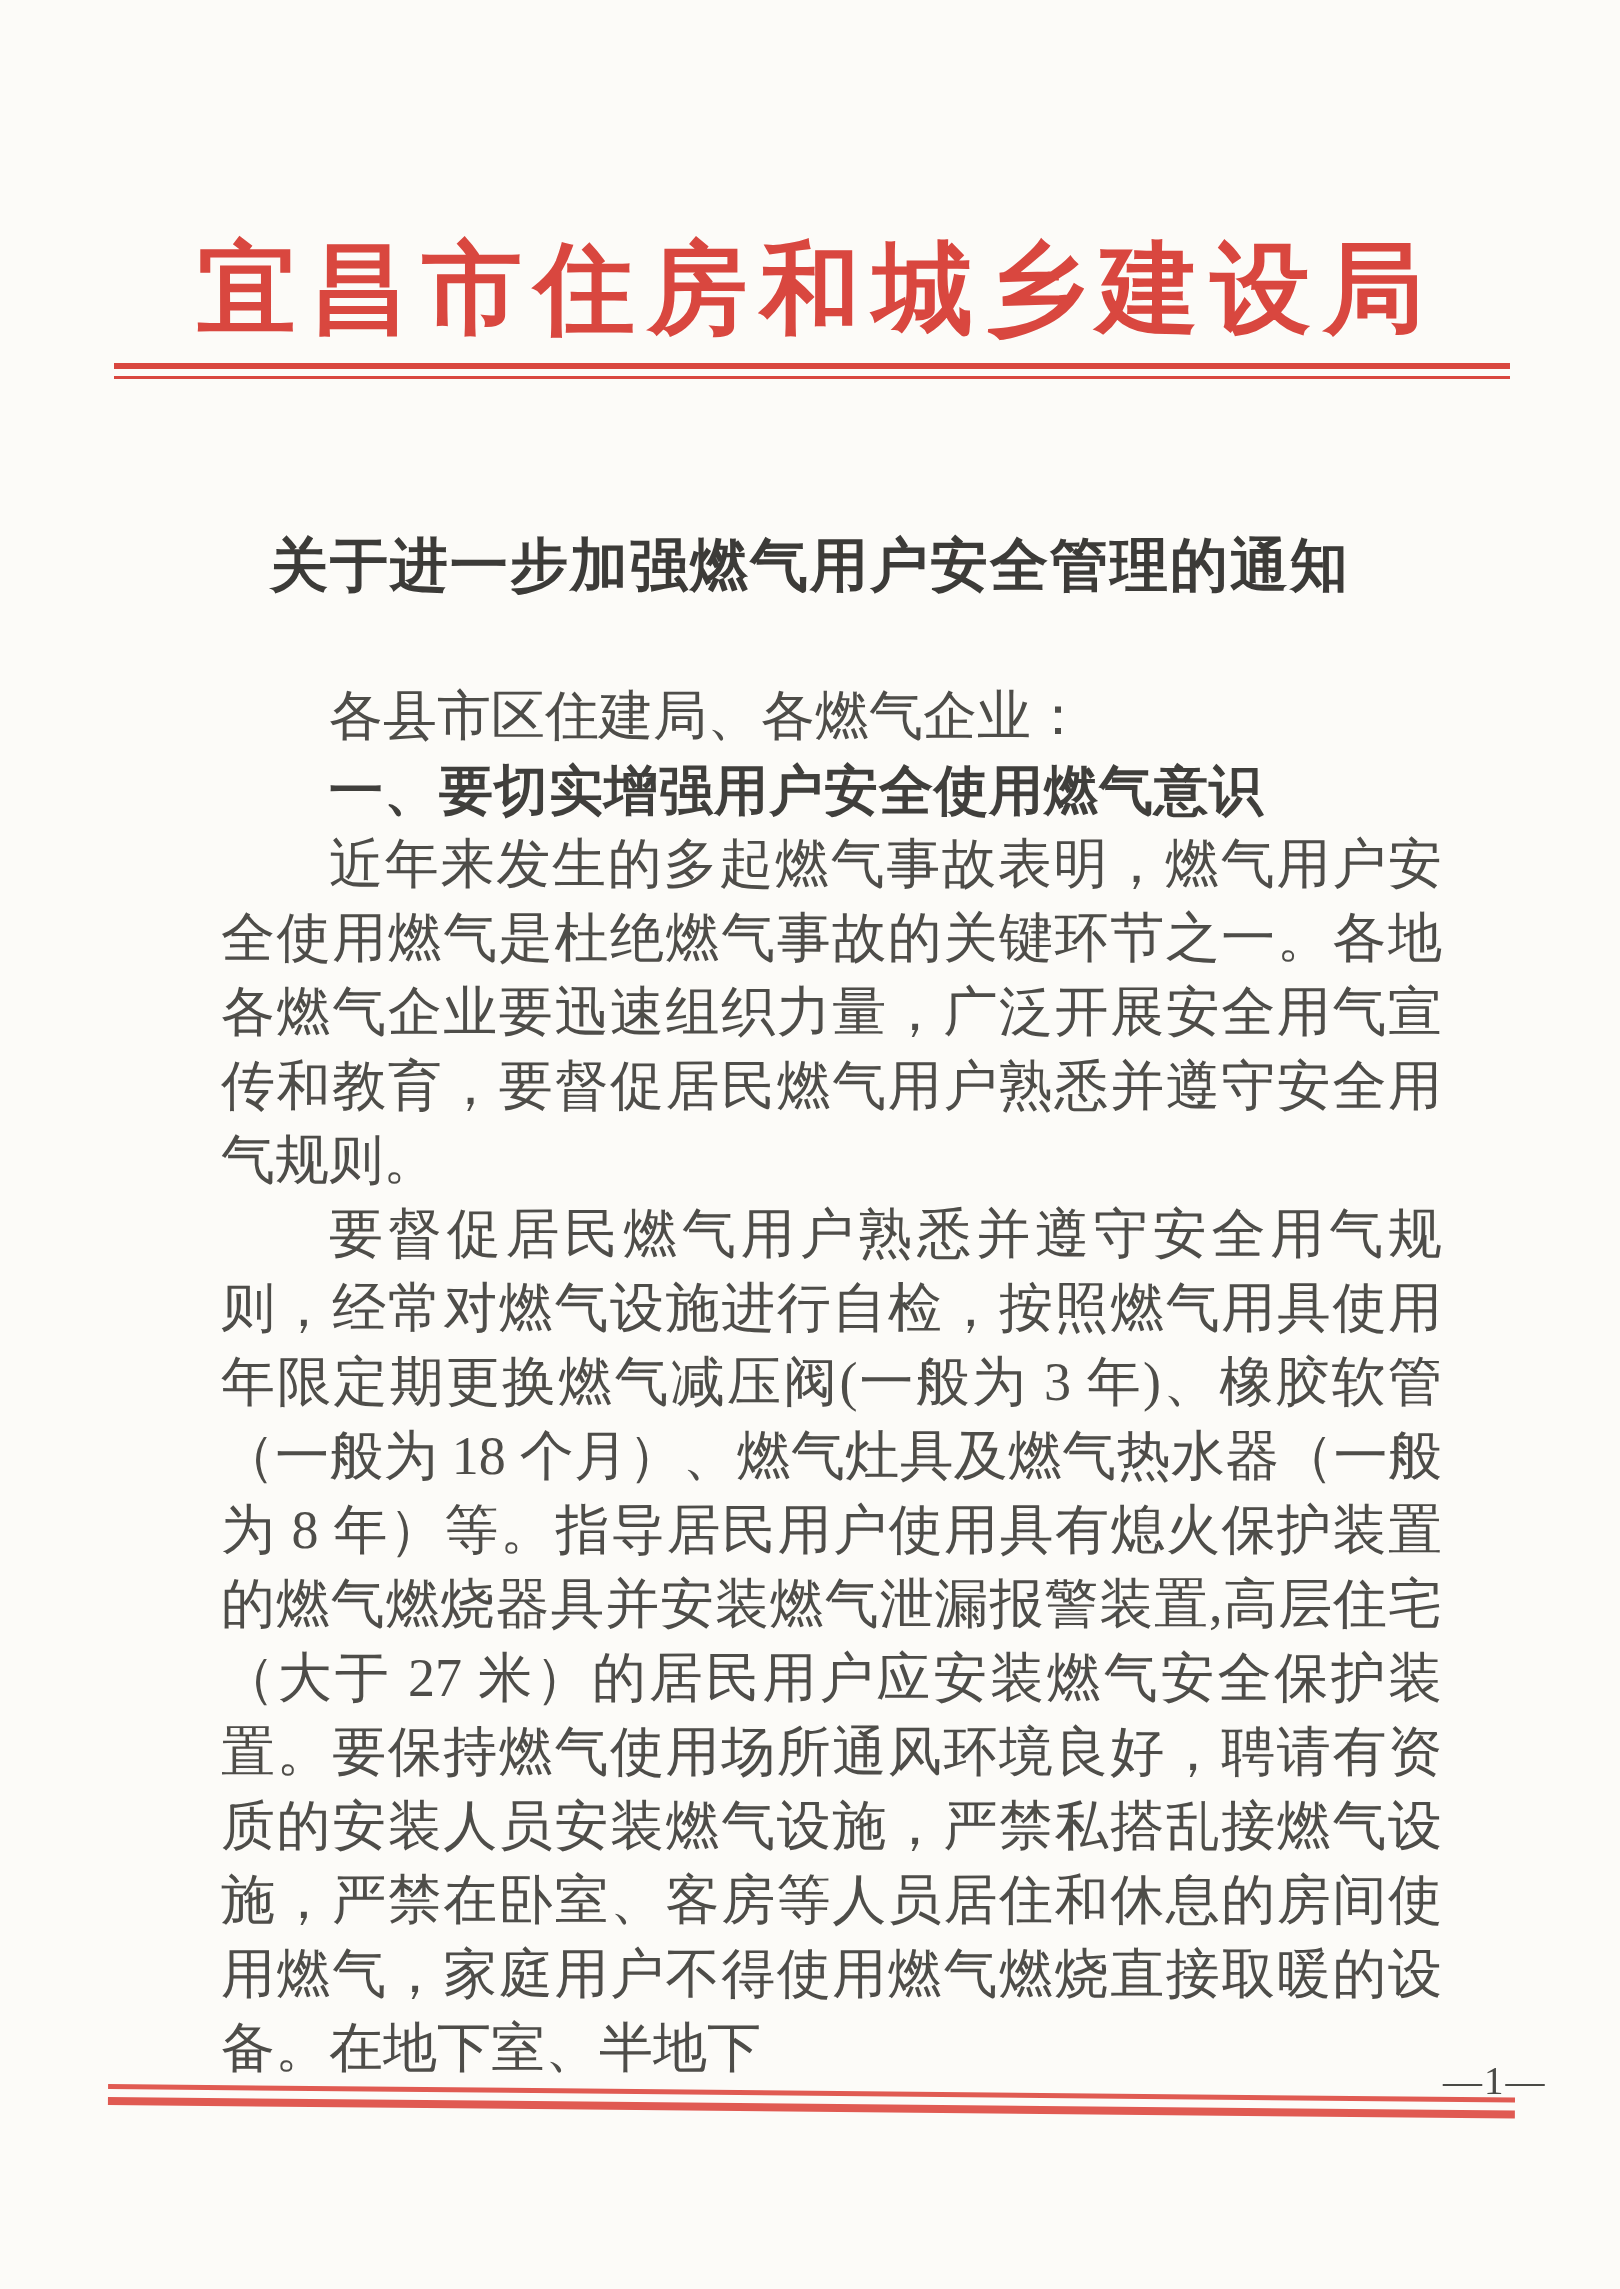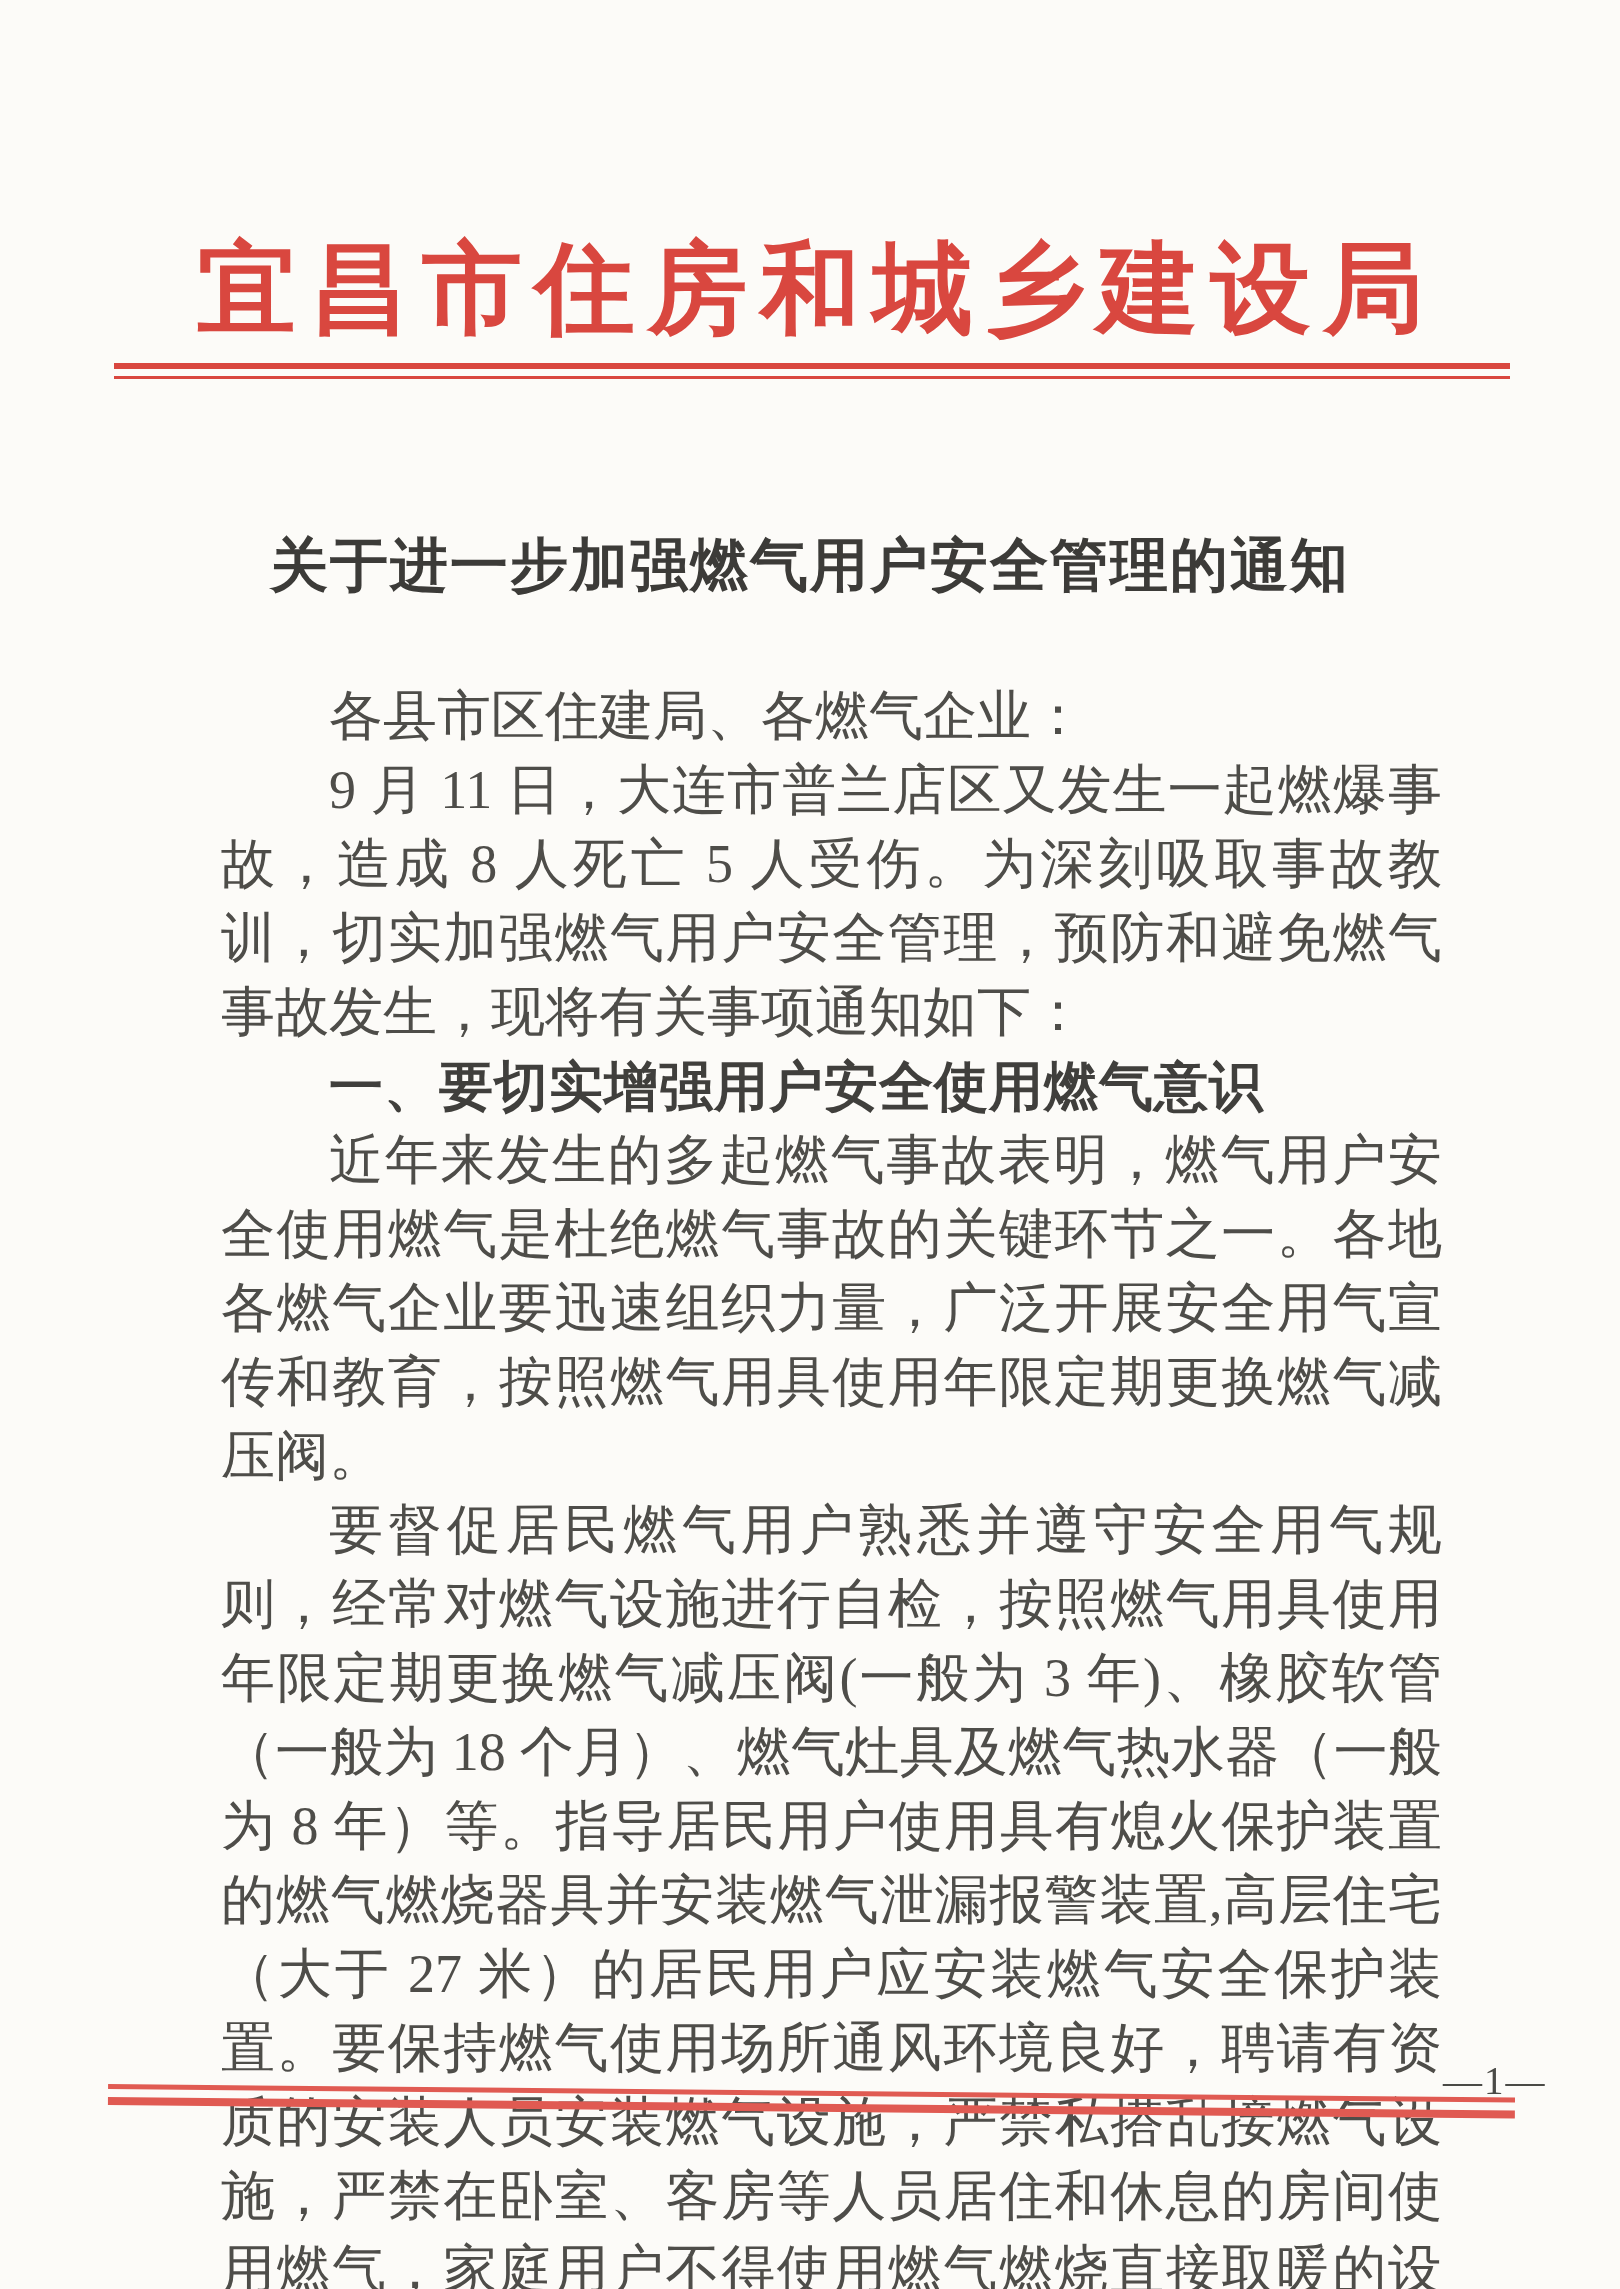--- a/index.html
+++ b/index.html
@@ -116,23 +116,22 @@
   <div class="header-divider">
     <div class="rule-thick"></div>
     <div class="rule-gap"></div>
     <div class="rule-thin"></div>
   </div>
 
   <div class="doc-title">关于进一步加强燃气用户安全管理的通知</div>
 
   <div class="body-block">
     <p class="para salutation">各县市区住建局、各燃气企业：</p>
-    <p class="para">9 月 11 日，大连市普兰店区又发生一起燃爆事故，造成 8 人死亡 5 人受伤。为深刻吸取事故教训，切实加强燃气用户安全管理，预防和避免燃气事故发生，现将有关事项通知如下：</p>
     <p class="section-heading">一、要切实增强用户安全使用燃气意识</p>
-    <p class="para">近年来发生的多起燃气事故表明，燃气用户安全使用燃气是杜绝燃气事故的关键环节之一。各地各燃气企业要迅速组织力量，广泛开展安全用气宣传和教育，按照燃气用具使用年限定期更换燃气减压阀。</p>
+    <p class="para">近年来发生的多起燃气事故表明，燃气用户安全使用燃气是杜绝燃气事故的关键环节之一。各地各燃气企业要迅速组织力量，广泛开展安全用气宣传和教育，要督促居民燃气用户熟悉并遵守安全用气规则。</p>
     <p class="para">要督促居民燃气用户熟悉并遵守安全用气规则，经常对燃气设施进行自检，按照燃气用具使用年限定期更换燃气减压阀(一般为 3 年)、橡胶软管（一般为 18 个月）、燃气灶具及燃气热水器（一般为 8 年）等。指导居民用户使用具有熄火保护装置的燃气燃烧器具并安装燃气泄漏报警装置,高层住宅（大于 27 米）的居民用户应安装燃气安全保护装置。要保持燃气使用场所通风环境良好，聘请有资质的安装人员安装燃气设施，严禁私搭乱接燃气设施，严禁在卧室、客房等人员居住和休息的房间使用燃气，家庭用户不得使用燃气燃烧直接取暖的设备。在地下室、半地下</p>
   </div>
 
   <div class="page-number">—1—</div>
 
   <div class="footer-divider">
     <div class="rule-top"></div>
     <div class="rule-gap"></div>
     <div class="rule-bottom"></div>
   </div>

